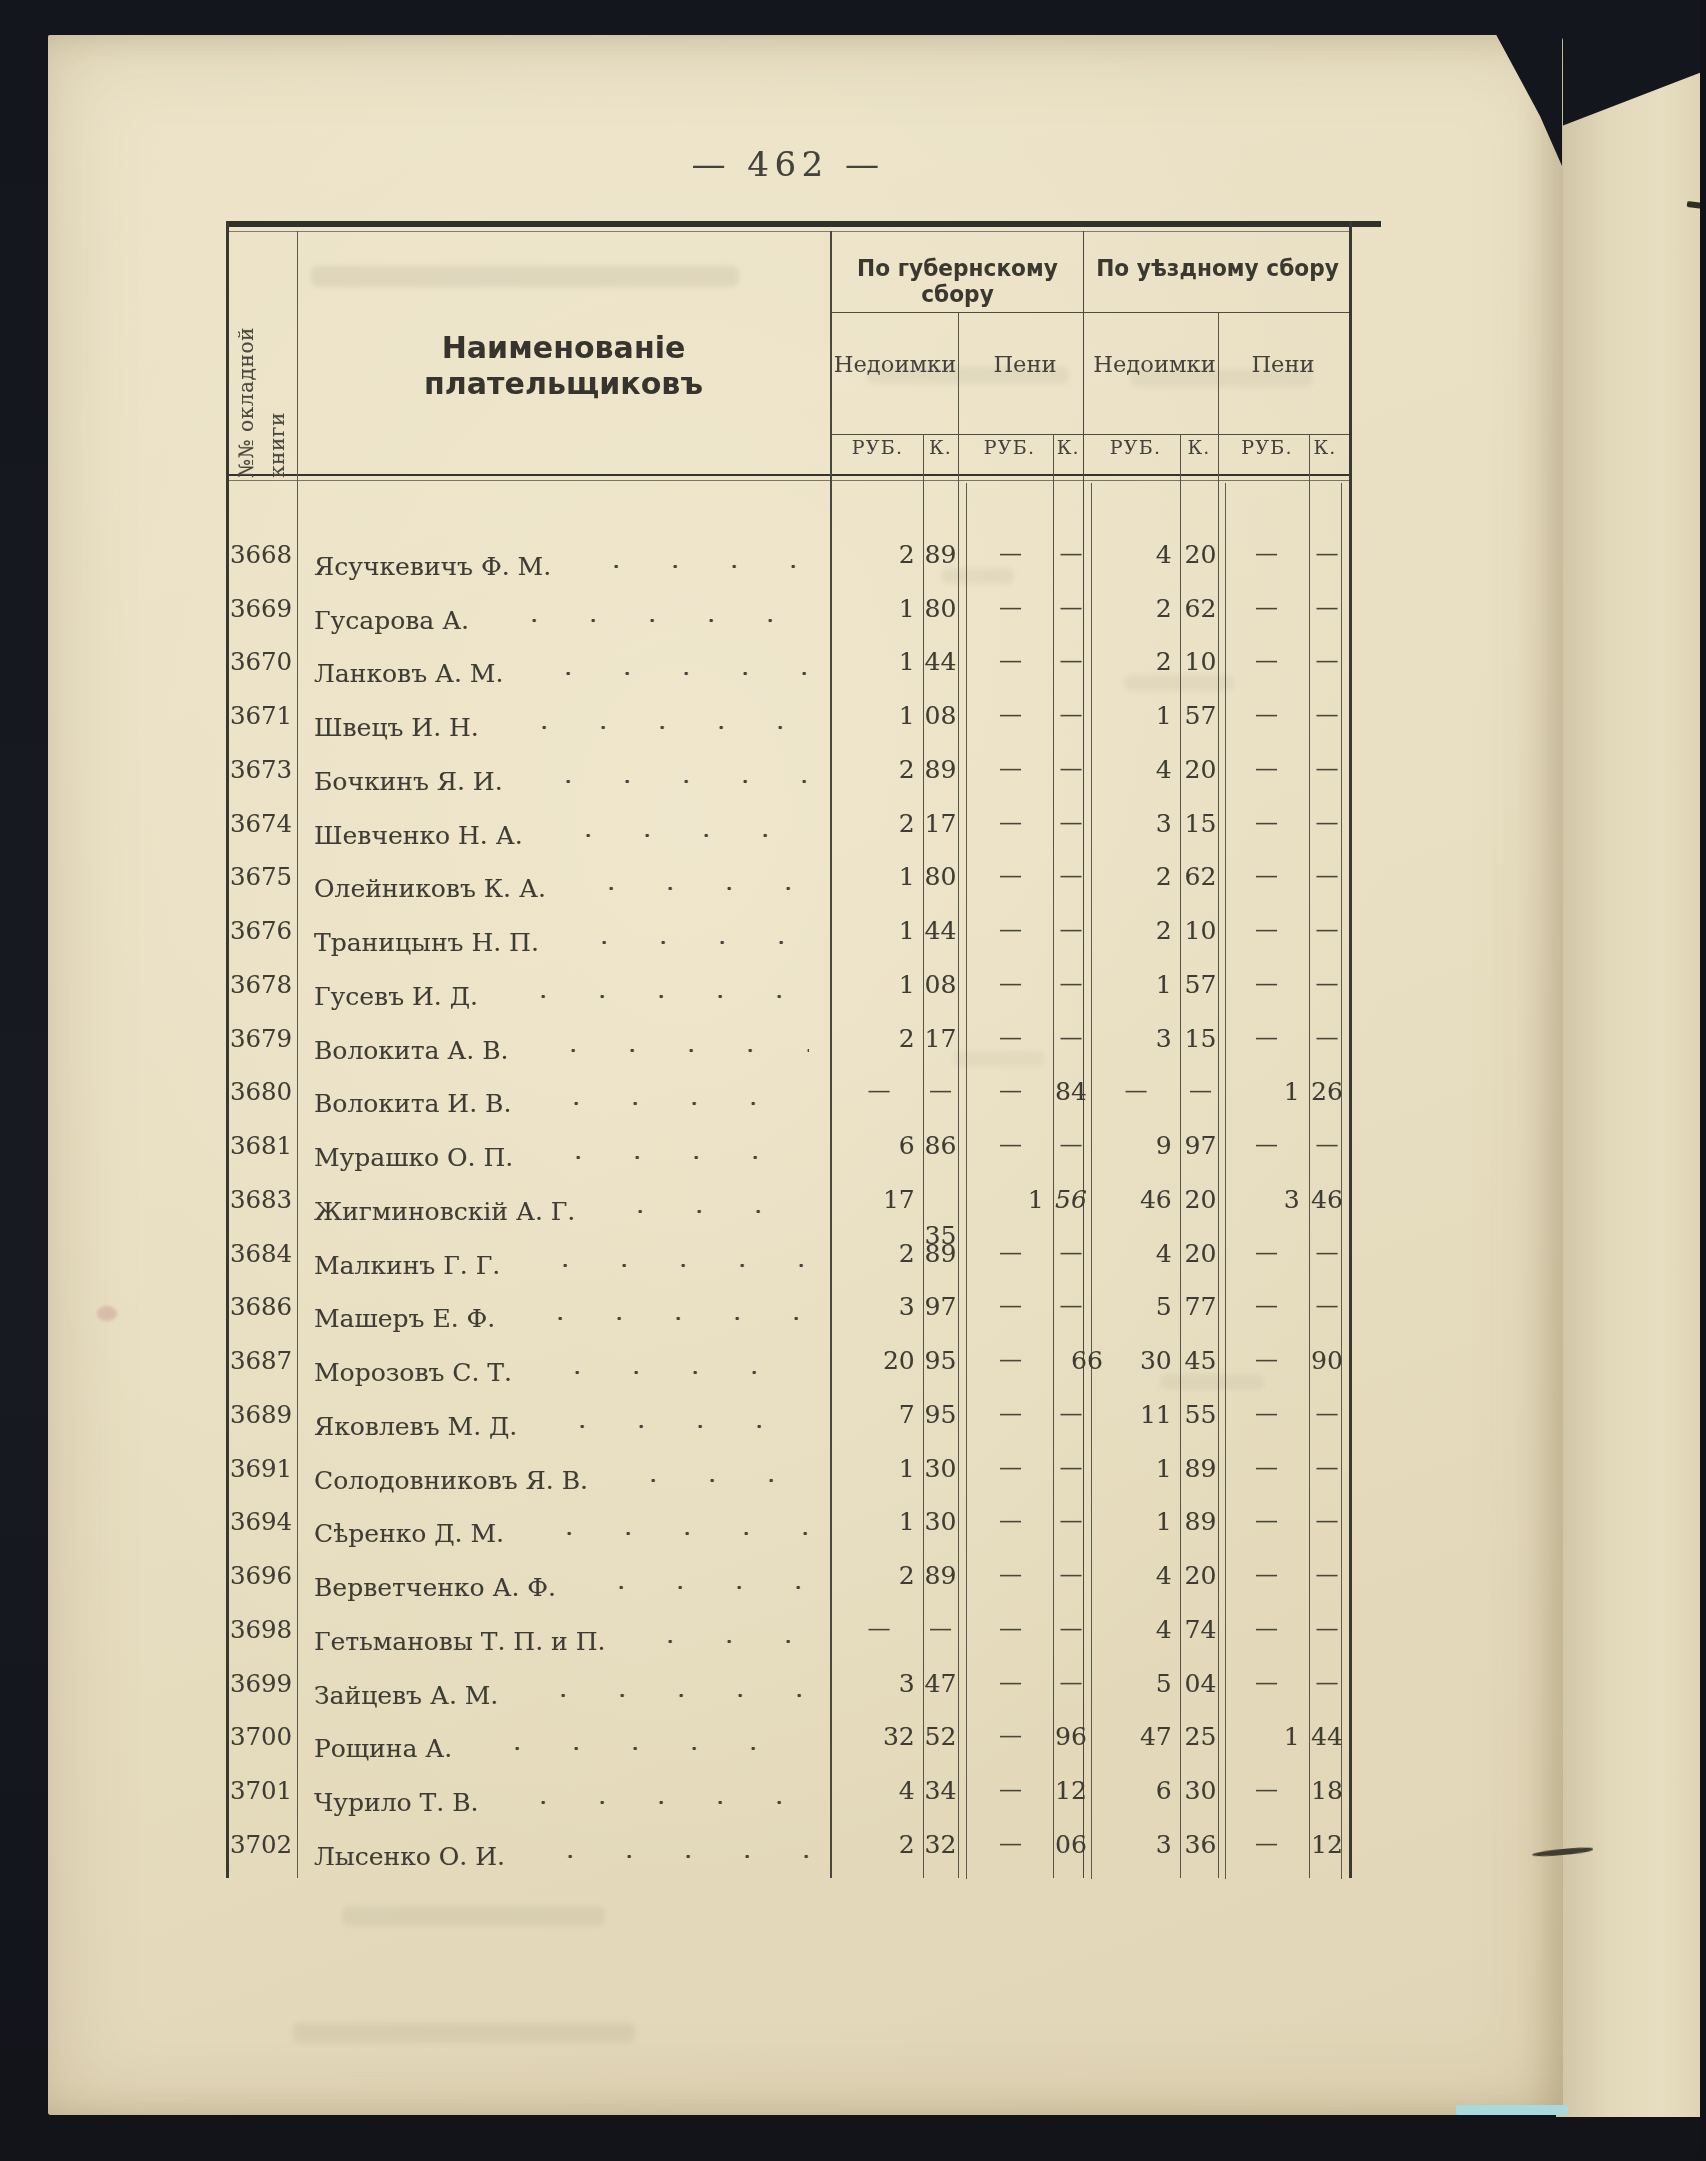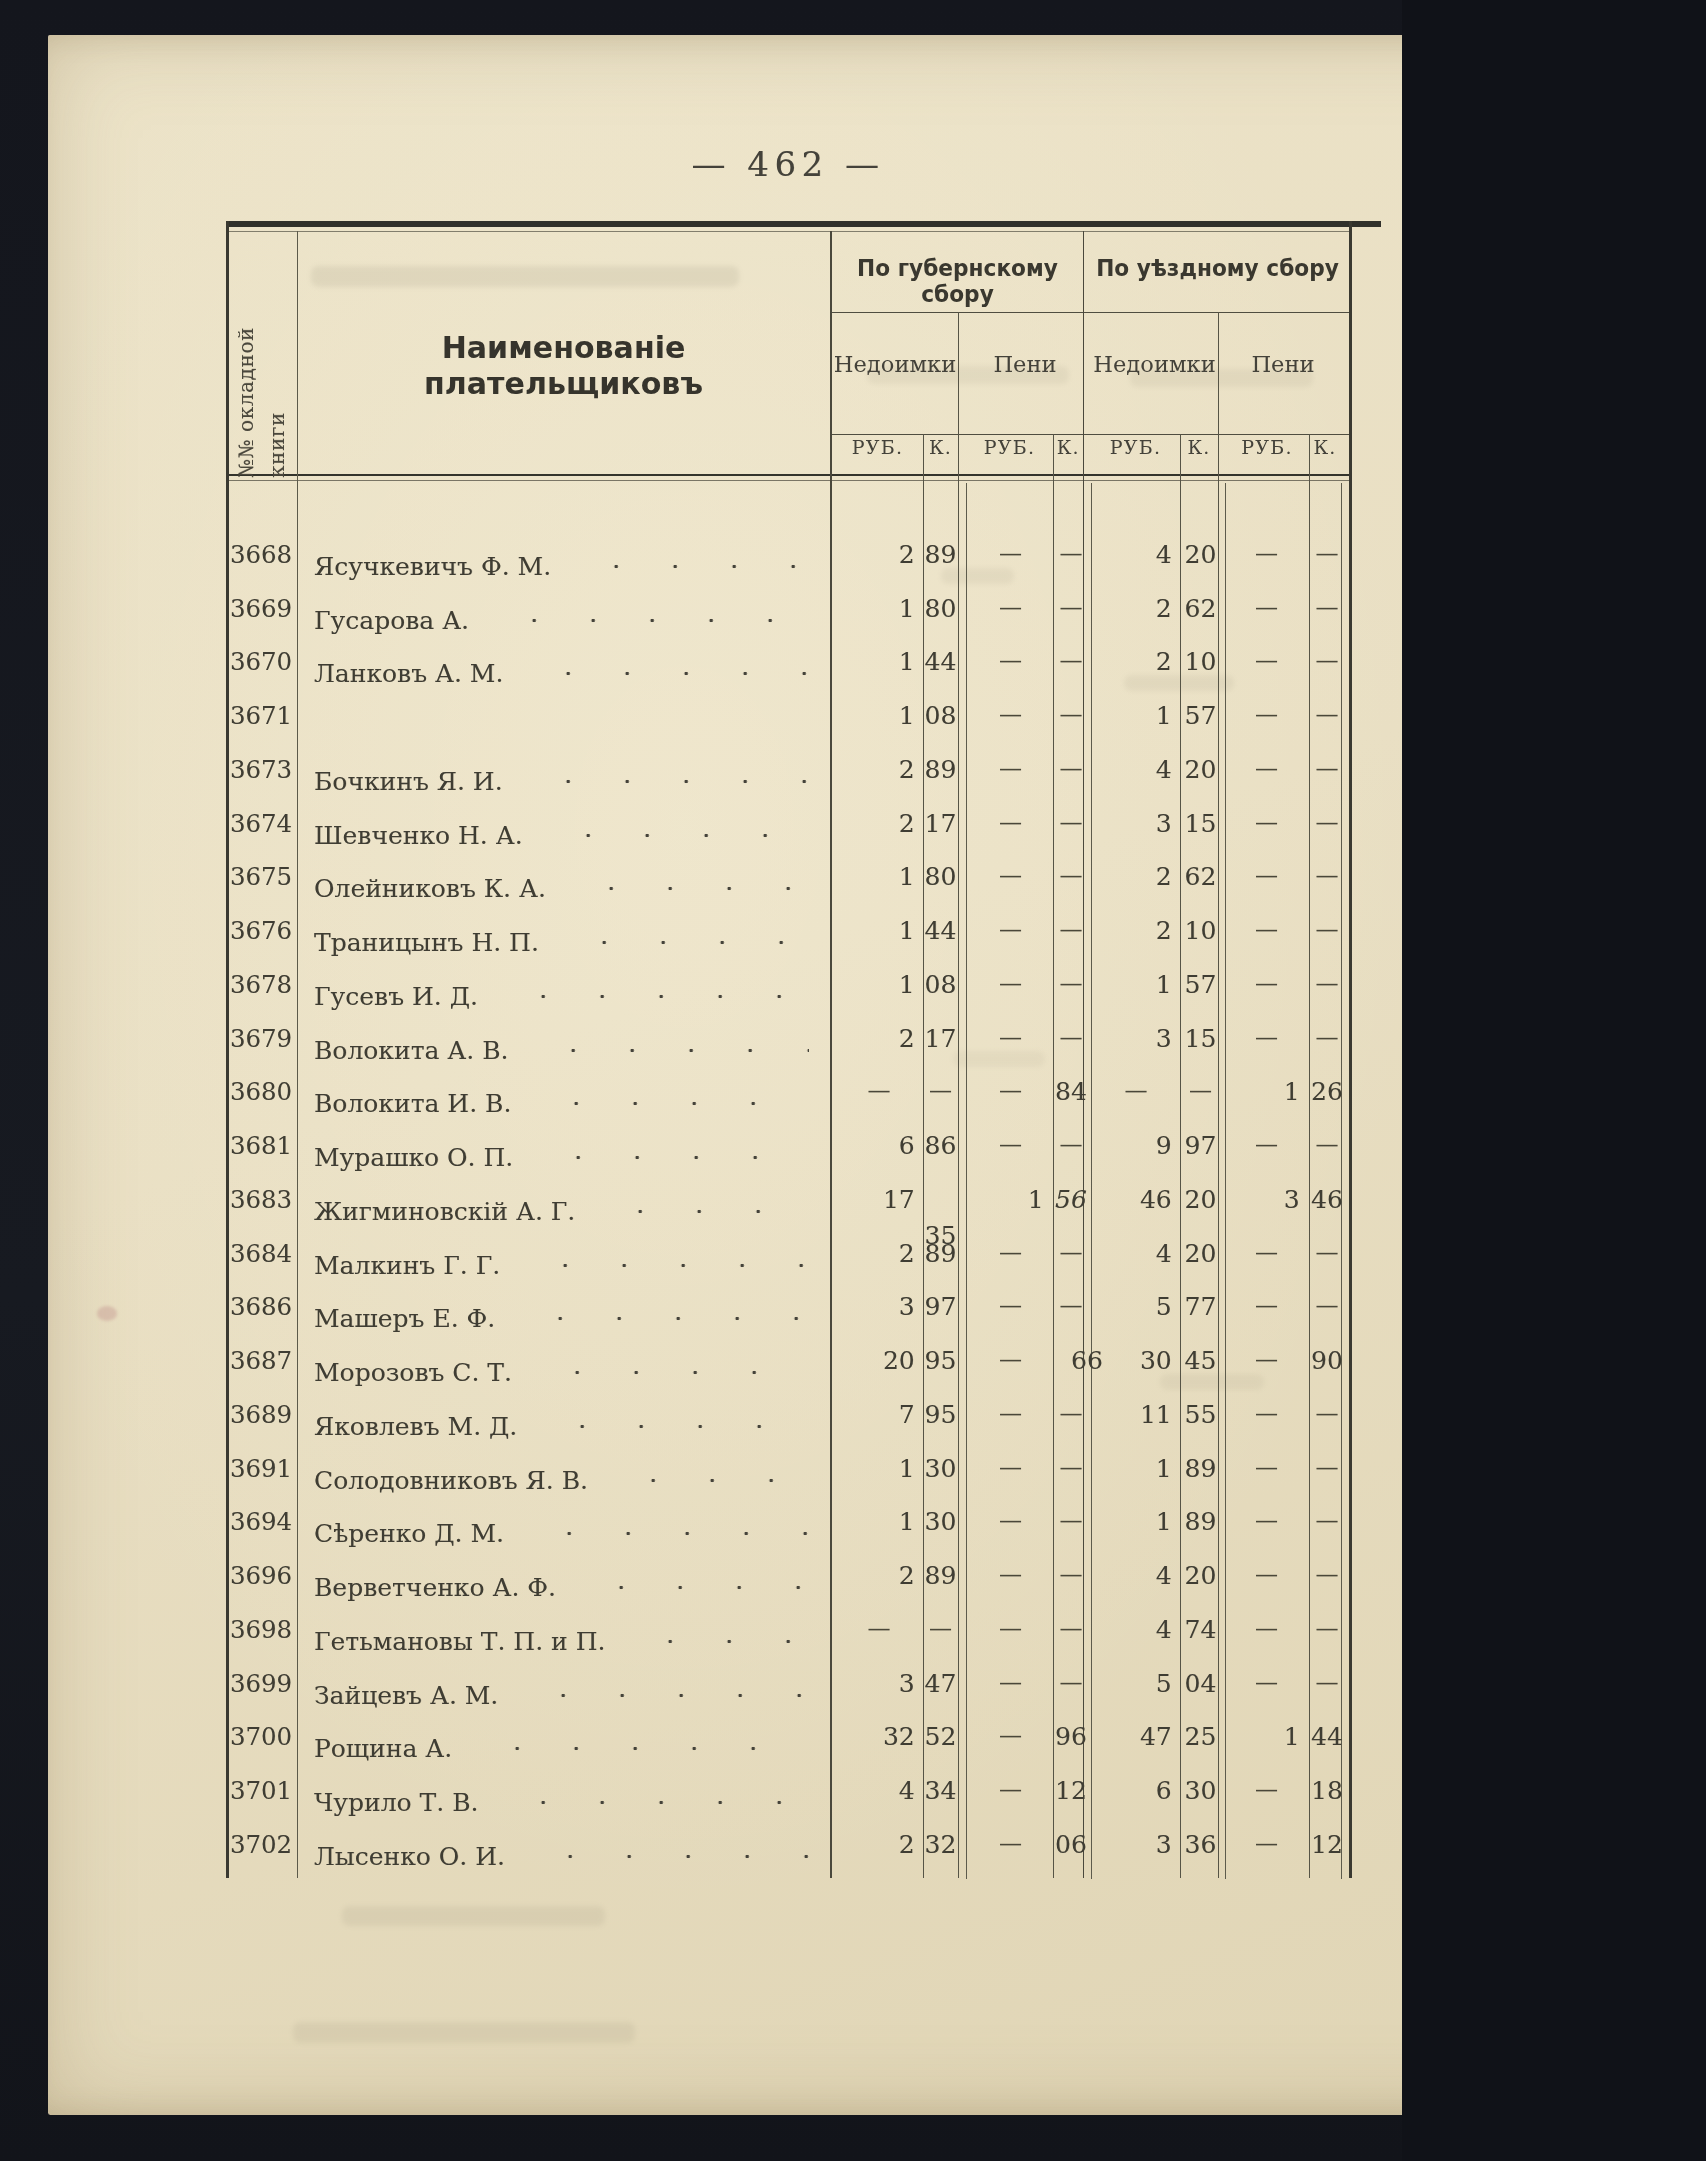--- a/index.html
+++ b/index.html
@@ -1,16 +1,16 @@
 <!DOCTYPE html>
 <html style="font-size:9.8px"><head>
 <meta charset="utf-8">
 <style>
   html,body{margin:0;padding:0;background:#101218;}
-  .scene{position:relative;width:1402px;height:2161px;overflow:hidden;
+  .scene{position:relative;width:1700px;height:2161px;overflow:hidden;
          background:linear-gradient(180deg,#14161d 0%,#171a21 60%,#12141a 100%);}
   .scene *{box-sizing:border-box;}
 
   
   .page2{position:absolute;left:1556px;top:54px;width:150px;height:2063px;
          background:linear-gradient(90deg,#cfc4a4 0%,#e2d8ba 35%,#e7ddc0 70%,#ded3b4 100%);
          clip-path:polygon(0 3.6%,100% 0.8%,100% 100%,0 100%);}
   .crease{position:absolute;left:1560px;top:64px;width:2.4px;height:2047px;
           background:linear-gradient(180deg,rgba(122,114,90,.55),#867e63 30%,#7d755c 70%,rgba(122,114,90,.6));}
   .page-main{position:absolute;left:48px;top:35px;width:1515px;height:2080px;
@@ -185,20 +185,24 @@
         <div class="cell kop" style="left: 923px; width: 35px;">44</div>
         <div class="cell dash" style="left: 970px; width: 81px;">—</div>
         <div class="cell dash" style="left: 1055px; width: 32px;">—</div>
         <div class="cell rub" style="left: 1093px; width: 86px;">2</div>
         <div class="cell kop" style="left: 1182px; width: 37px;">10</div>
         <div class="cell dash" style="left: 1226px; width: 81px;">—</div>
         <div class="cell dash" style="left: 1311px; width: 32px;">—</div>
       </div>
       <div class="trow" style="top: 701px;">
         <div class="cell num">3671</div>
+        <div class="name-wrap">
+          <span class="pname">Швецъ И. Н.</span>
+          <span class="leader"></span>
+        </div>
         <div class="cell rub" style="left: 836px; width: 86px;">1</div>
         <div class="cell kop" style="left: 923px; width: 35px;">08</div>
         <div class="cell dash" style="left: 970px; width: 81px;">—</div>
         <div class="cell dash" style="left: 1055px; width: 32px;">—</div>
         <div class="cell rub" style="left: 1093px; width: 86px;">1</div>
         <div class="cell kop" style="left: 1182px; width: 37px;">57</div>
         <div class="cell dash" style="left: 1226px; width: 81px;">—</div>
         <div class="cell dash" style="left: 1311px; width: 32px;">—</div>
       </div>
       <div class="trow" style="top: 755px;">

